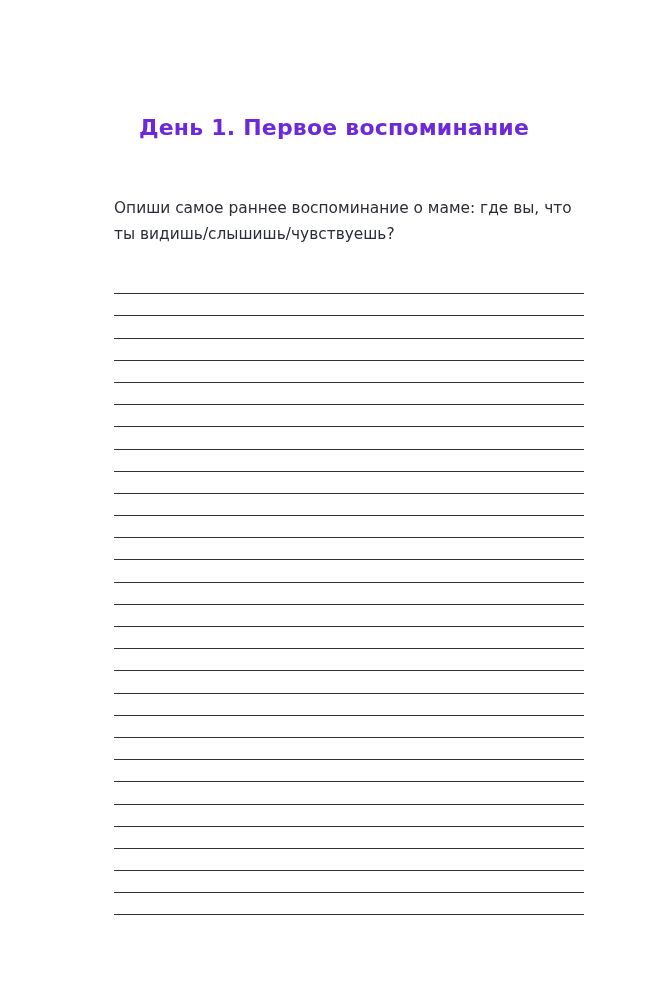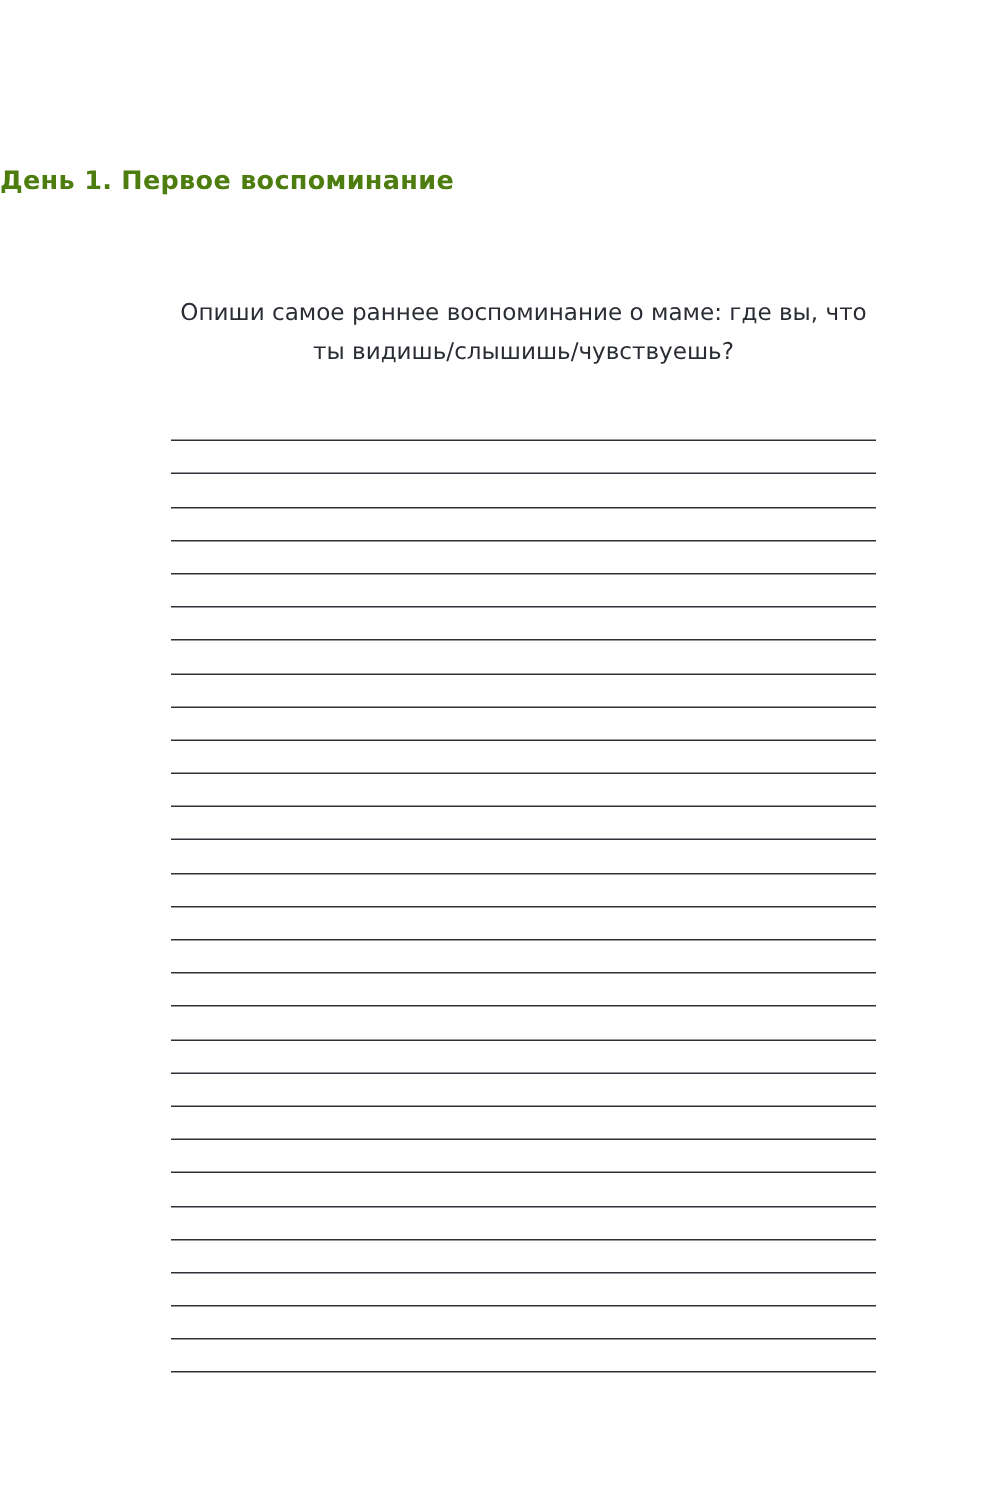--- a/index.html
+++ b/index.html
@@ -20,38 +20,38 @@
     height: 1000px;
     box-sizing: border-box;
     background: #ffffff;
     overflow: hidden;
   }
   .page-title {
     position: absolute;
     left: 0;
     right: 0;
     top: 100px;
-    text-align: left;
+    text-align: center;
     font-family: "DejaVu Sans", sans-serif;
     font-weight: bold;
-    font-size: 17px;
+    font-size: 22px;
     letter-spacing: 0.2px;
-    color: #4d7c0f;
+    color: #6d28d9;
     white-space: nowrap;
   }
   .prompt {
     position: absolute;
     left: 114px;
     width: 470px;
     top: 180px;
     font-family: "DejaVu Sans", sans-serif;
     font-size: 15.4px;
     line-height: 26px;
     color: #2a2e34;
-    text-align: center;
+    text-align: left;
   }
   .lines {
     position: absolute;
     left: 114px;
     top: 272px;
     width: 470px;
   }
   .rule {
     height: 21.2px;
     border-bottom: 1.1px solid #2e3238;

